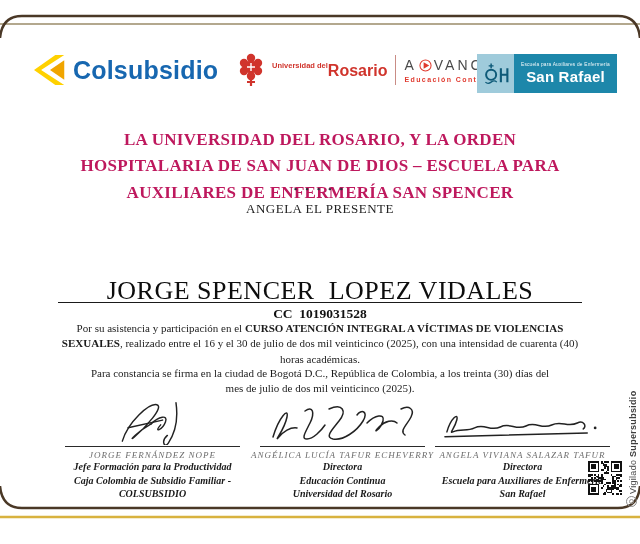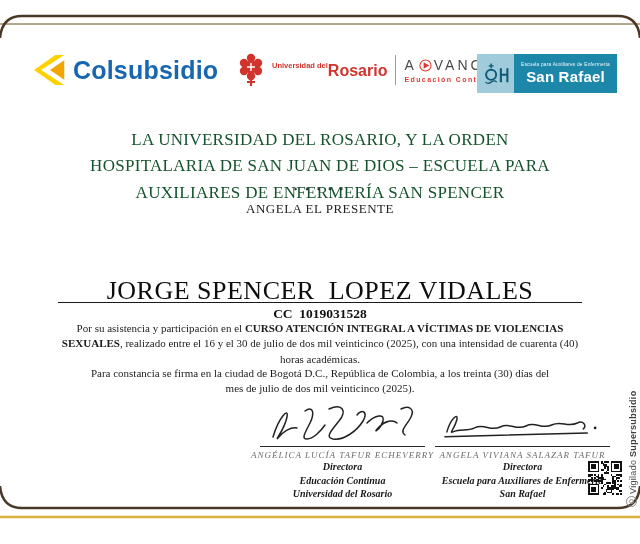--- a/index.html
+++ b/index.html
@@ -25,21 +25,21 @@
   .advance-row{display:flex;align-items:center;font-size:14px;color:#4a4a4a;letter-spacing:3px;}
   .advance-sub{font-size:7px;color:#e03a2f;letter-spacing:1.4px;margin-top:3px;font-weight:bold;}
   .logo-sanrafael{left:477px;top:54px;display:flex;height:39px;font-family:"Liberation Sans",sans-serif;}
   .sr-left{width:37px;background:#9fcbdb;display:flex;align-items:center;justify-content:center;}
   .sr-right{width:97px;background:#1d87aa;color:#fff;display:flex;flex-direction:column;
             align-items:center;justify-content:center;padding:0 3px;}
   .sr-tagline{font-size:4.8px;white-space:nowrap;letter-spacing:.2px;opacity:.95;}
   .sr-name{font-size:15px;font-weight:bold;letter-spacing:.2px;margin-top:1px;}
 
   
-  .main-title{top:127px;font-size:17px;line-height:1.55;color:#14532d;letter-spacing:.3px;}
+  .main-title{top:127px;font-size:17px;line-height:1.55;color:#be185d;letter-spacing:.3px;font-weight:bold;}
   .dots{top:184px;font-size:9px;letter-spacing:3px;color:#2f2f3a;font-weight:bold;}
   .presents{top:201px;font-size:13px;letter-spacing:.5px;color:#222;}
   .cert-label{top:216px;font-size:25px;font-weight:bold;letter-spacing:.8px;color:#000;}
 
   
   .recipient-name{top:260px;font-size:26px;color:#0d0d0d;letter-spacing:.5px;white-space:pre;margin-top:16px;}
   .name-line{top:302px;left:58px;right:58px;border-top:1.5px solid #1a1a1a;}
   .recipient-id{top:306px;font-size:13.5px;font-weight:bold;white-space:pre;color:#111;}
 
   
@@ -140,20 +140,35 @@
   <div class="abs ctr dots">• • • • •</div>
   <div class="abs ctr presents">ANGELA EL PRESENTE</div>
 
   <div class="abs ctr recipient-name">JORGE SPENCER  LOPEZ VIDALES</div>
   <div class="abs name-line"></div>
   <div class="abs ctr recipient-id">CC  1019031528</div>
 
   <div class="abs para1"><span>Por su asistencia y participación en el </span><b>CURSO ATENCIÓN INTEGRAL A VÍCTIMAS DE VIOLENCIAS SEXUALES</b><span>, realizado entre el 16 y el 30 de julio de dos mil veinticinco (2025), con una intensidad de cuarenta (40) horas académicas.</span></div>
   <div class="abs para2">Para constancia se firma en la ciudad de Bogotá D.C., República de Colombia, a los treinta (30) días del mes de julio de dos mil veinticinco (2025).</div>
 
+  <div class="sig-col sig-col-1">
+    <div class="sig-script">
+      <svg class="sig-svg" width="120" height="46" viewBox="0 0 120 48">
+        <path d="M28,44 C34,24 56,4 64,6 C72,8 52,30 40,40 C34,45 44,34 58,26"></path>
+        <path d="M58,26 C66,18 76,16 73,24 C70,32 60,36 68,27"></path>
+        <path d="M84,4 C86,18 84,34 76,46 C72,52 68,44 75,38"></path>
+        <path d="M34,30 L70,22"></path>
+      </svg>
+    </div>
+    <div class="sig-line"></div>
+    <div class="sig-name">JORGE FERNÁNDEZ NOPE</div>
+    <div class="sig-role">Jefe Formación para la Productividad</div>
+    <div class="sig-role">Caja Colombia de Subsidio Familiar -</div>
+    <div class="sig-role">COLSUBSIDIO</div>
+  </div>
 
   <div class="sig-col sig-col-2">
     <div class="sig-script">
       <svg class="sig-svg" width="160" height="44" viewBox="0 0 160 44">
         <path d="M10,36 C16,16 26,6 24,16 C22,26 16,34 14,38 C20,30 28,26 34,27"></path>
         <path d="M42,10 C50,4 52,12 47,22 C42,32 38,38 44,38 C50,38 58,30 62,24"></path>
         <path d="M66,8 C80,2 84,10 76,20 C68,30 62,36 70,38 C80,40 94,30 100,20 C106,10 98,8 94,14"></path>
         <path d="M104,22 C112,14 122,12 120,20 C118,28 108,34 116,26 C122,20 130,18 134,22"></path>
         <path d="M138,8 C146,4 152,8 148,16 C144,24 136,30 142,34"></path>
       </svg>

